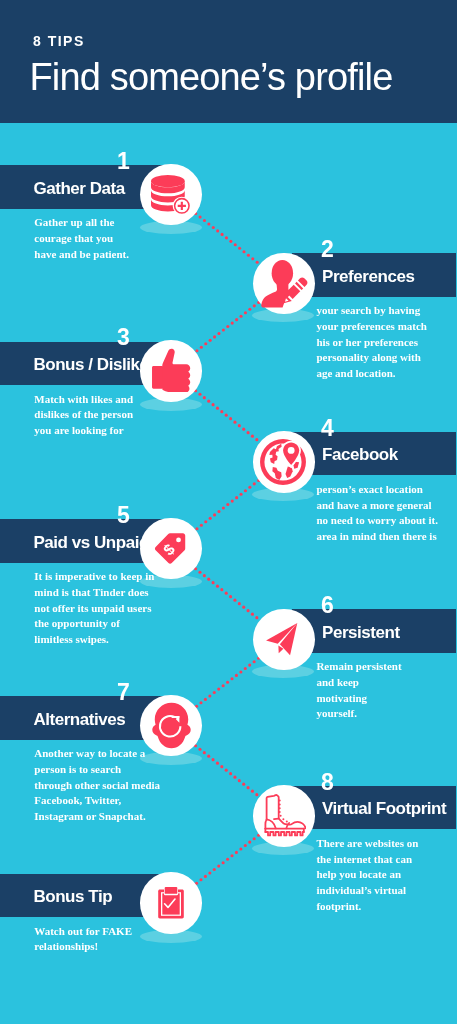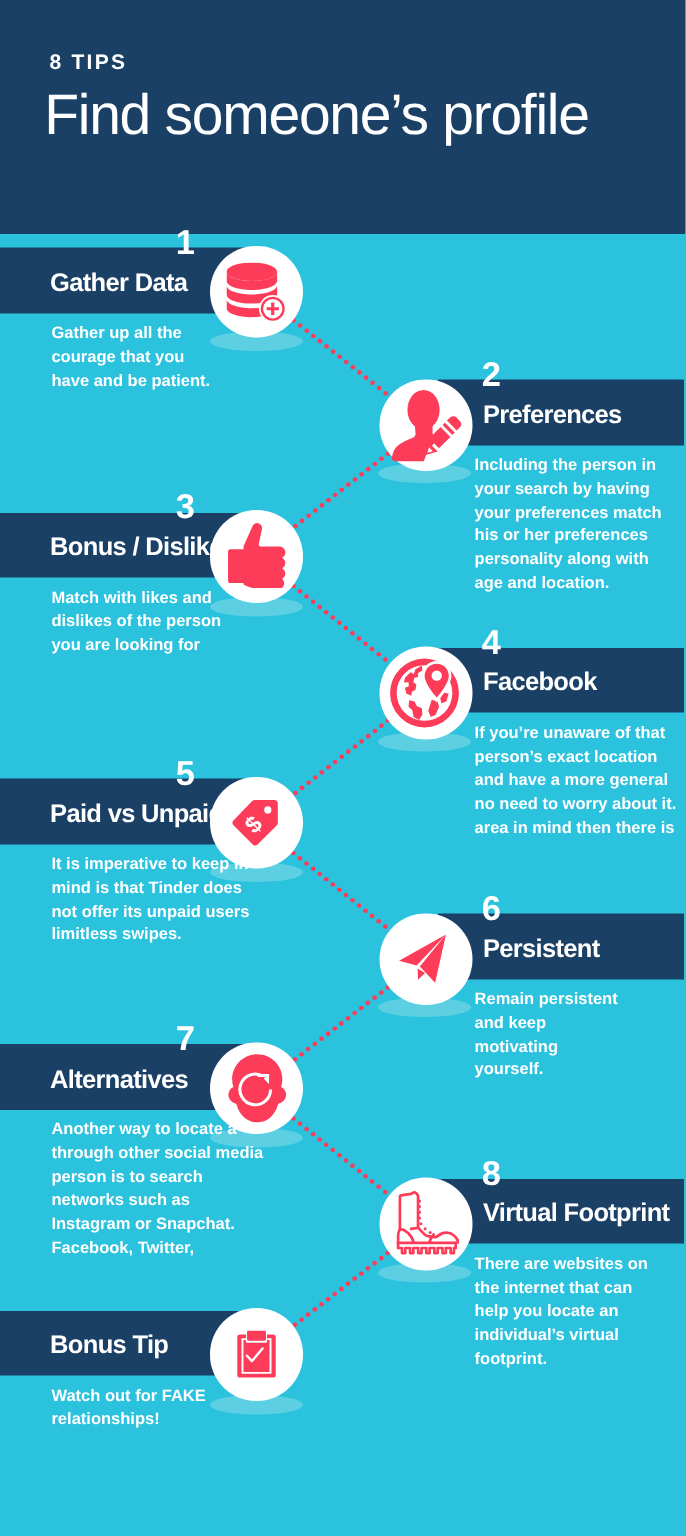--- a/index.html
+++ b/index.html
@@ -1,40 +1,40 @@
 <!DOCTYPE html>
 <html><head>
 <meta charset="utf-8">
 <style>
   html,body{margin:0;padding:0;}
   body{width:457px;height:1024px;overflow:hidden;background:#2BC2DE;
        font-family:"Liberation Sans",sans-serif;-webkit-font-smoothing:antialiased;}
   #page{position:relative;width:457px;height:1024px;overflow:hidden;background:#2BC2DE;}
 
-  .header{position:absolute;left:0;top:0;width:457px;height:156px;background:#1B4066;}
+  .header{position:absolute;left:0;top:0;width:457px;height:123px;background:#1B4066;}
   .kicker{position:absolute;left:33px;top:33px;font-size:14px;font-weight:bold;
           color:#fff;letter-spacing:1.5px;line-height:16px;}
   .h1{position:absolute;left:29.5px;top:56px;font-size:38px;font-weight:normal;color:#fff;
       letter-spacing:-0.85px;line-height:42px;white-space:nowrap;}
 
   .dots{position:absolute;left:0;top:0;width:457px;height:1024px;}
 
   .tip{position:absolute;left:0;top:0;width:457px;}
   .bar{position:absolute;height:43.5px;background:#1B4066;}
   .tip.left  .bar{left:0;width:176px;}
   .tip.right .bar{left:292px;width:164px;}
   .bartitle{position:absolute;font-size:17px;font-weight:bold;color:#fff;
             white-space:nowrap;line-height:16px;letter-spacing:-0.45px;}
   .tip.left  .bartitle{left:33.4px;top:15.5px;}
   .tip.right .bartitle{left:322px;top:15.5px;}
   .num{position:absolute;font-size:23px;font-weight:bold;color:#fff;line-height:24px;}
   .tip.left  .num{left:108px;top:-16.4px;width:31px;text-align:center;}
   .tip.right .num{left:312px;top:-15.8px;width:31px;text-align:center;}
   .body{position:absolute;font-size:11px;font-weight:bold;color:#fff;}
-  .body .ln{display:block;line-height:15.75px;white-space:nowrap;}
+  .body .ln{display:block;line-height:15.75px;white-space:nowrap;font-family:Liberation Serif, serif;}
   .tip.left  .body{left:34.3px;top:50px;}
   .tip.right .body{left:316.4px;top:50px;}
 
   .shadow{position:absolute;width:62px;height:13px;border-radius:50%;background:#5CD0E2;}
   .tip.left  .shadow{left:140px;top:56px;}
   .tip.right .shadow{left:252px;top:56px;}
   .circle{position:absolute;width:61.5px;height:61.5px;border-radius:50%;background:#fff;
           display:flex;align-items:center;justify-content:center;}
   .tip.left  .circle{left:140.4px;top:-1.2px;}
   .tip.right .circle{left:253.2px;top:-0.5px;}
@@ -206,21 +206,20 @@
 <ellipse cx="22.4" cy="13.6" rx="10.3" ry="12.7" fill="#FC3C58"></ellipse>
 <path fill="#FC3C58" d="M16.6 21.4h11.6v7.1c0 1.1 0.7 2.1 1.7 2.5l2.4 1.0-6.5 6.5c-0.4 0.4-0.7 1.0-0.9 1.6L22.6 46.6H4.2c-1.3 0-2.3-1.2-2.1-2.5 0.6-3.7 2.0-6.3 4.3-8.0 2.4-1.7 6.1-3.3 9.2-4.6 1.0-0.4 1.7-1.4 1.7-2.5z"></path>
 <path fill="#FC3C58" d="M43.5 18.5c-1.1-1.1-3.0-1.1-4.1 0l-2.0 2.0 6.3 6.3 2.0-2.0c1.1-1.1 1.1-3.0 0-4.1l-2.2-2.2z"></path>
 <path fill="#FC3C58" d="M36.1 21.9l-1.5 1.5 6.3 6.3 1.5-1.5z"></path>
 <path fill="#FC3C58" d="M33.3 24.7L26.0 32.0l6.3 6.3 7.3-7.3z"></path>
 <path fill="#FC3C58" d="M24.9 33.8l-2.2 7.8c-0.2 0.6 0.4 1.2 1.0 1.0l7.8-2.2z"></path>
 <path fill="#fff" d="M25.9 37.6l-1.0 3.5 3.5-1.0z"></path>
 </svg>
     </div>
     <div class="body">
-        <span class="ln">Including the person in</span>
         <span class="ln">your search by having</span>
         <span class="ln">your preferences match</span>
         <span class="ln">his or her preferences</span>
         <span class="ln">personality along with</span>
         <span class="ln">age and location.</span>
       </div>
   </div>
 
   <div class="tip left" style="top:341.5px">
     <div class="bar"></div>
@@ -253,21 +252,20 @@
 <path d="M13.2 27.7l3.5 0.7 1.3 2.9 3.3 1.5 0.4 3.9-2.2 3.6-3.4-2.0-1.0-4.4-2.3-2.1z"></path>
 <path d="M27.6 27.3l3.8 1.2 0.9 3.4-2.3 5.1-3.0 1.4-1.6-4.0 1.1-3.6z"></path>
 <path d="M34.6 22.7l3.8 0.6-1.4 5.2-3.2 1.0-0.8-3.4z"></path>
 </g>
 <path fill="#fff" d="M30.8 2.6c-5.2 0-9.4 4.2-9.4 9.4 0 2.8 1.7 6.3 3.7 9.4 2.0 3.2 4.1 5.7 4.6 6.3l1.1 1.3 1.1-1.3c0.5-0.6 2.6-3.1 4.6-6.3 2.0-3.1 3.7-6.6 3.7-9.4 0-5.2-4.2-9.4-9.4-9.4z"></path>
 <path fill="#FC3C58" d="M30.8 4.3c-4.3 0-7.7 3.5-7.7 7.7 0 5.5 7.7 13.9 7.7 13.9s7.7-8.4 7.7-13.9c0-4.2-3.4-7.7-7.7-7.7z"></path>
 <circle cx="30.8" cy="11.9" r="3.3" fill="#fff"></circle>
 </svg>
     </div>
     <div class="body">
-        <span class="ln">If you’re unaware of that</span>
         <span class="ln">person’s exact location</span>
         <span class="ln">and have a more general</span>
         <span class="ln">no need to worry about it.</span>
         <span class="ln">area in mind then there is</span>
       </div>
   </div>
 
   <div class="tip left" style="top:519px">
     <div class="bar"></div>
     <div class="num">5</div>
@@ -279,20 +277,21 @@
 <circle cx="24.4" cy="7.6" r="2.3" fill="#fff"></circle>
 <g transform="rotate(-45 15.4 17.0)">
 <text x="15.4" y="22.0" fill="#fff" font-family="Liberation Sans, sans-serif" font-size="15" font-weight="bold" text-anchor="middle">$</text>
 </g>
 </svg>
     </div>
     <div class="body">
         <span class="ln">It is imperative to keep in</span>
         <span class="ln">mind is that Tinder does</span>
         <span class="ln">not offer its unpaid users</span>
+        <span class="ln">the opportunity of</span>
         <span class="ln">limitless swipes.</span>
       </div>
   </div>
 
   <div class="tip right" style="top:609px">
     <div class="bar"></div>
     <div class="num">6</div>
     <div class="bartitle">Persistent</div>
     <div class="shadow"></div>
     <div class="circle">
@@ -318,25 +317,24 @@
     <div class="circle">
       <svg viewBox="0 0 40 46" width="39" height="45" style="transform:scale(1.06)">
 <path fill="#FC3C58" d="M20 1.0C11.0 1.0 3.8 8.2 3.8 17.2c0 1.7 0.3 3.4 0.8 5.0-1.9 0.9-3.2 2.8-3.2 5.0 0 2.6 1.8 4.8 4.2 5.4 0.5 0.1 0.9 0.5 1.1 1.0C8.6 40.6 13.8 45.0 20 45.0s11.4-4.4 13.3-11.4c0.2-0.5 0.6-0.9 1.1-1.0 2.4-0.6 4.2-2.8 4.2-5.4 0-2.2-1.3-4.1-3.2-5.0 0.5-1.6 0.8-3.3 0.8-5.0C36.2 8.2 29.0 1.0 20 1.0z"></path>
 <path fill="none" stroke="#fff" stroke-width="2.0" stroke-linecap="butt" d="M28.6 23.8A9.9 9.9 0 1 1 22.9 14.8"></path>
 <path fill="#fff" d="M20.2 13.8h7.4v2.0h-7.4z"></path>
 <path fill="#fff" d="M25.9 13.8h1.7v6.5l-3.3-3.3z"></path>
 </svg>
     </div>
     <div class="body">
         <span class="ln">Another way to locate a</span>
+        <span class="ln">person is to search</span>
         <span class="ln">through other social media</span>
-        <span class="ln">person is to search</span>
-        <span class="ln">networks such as</span>
+        <span class="ln">Facebook, Twitter,</span>
         <span class="ln">Instagram or Snapchat.</span>
-        <span class="ln">Facebook, Twitter,</span>
       </div>
   </div>
 
   <div class="tip right" style="top:785.8px">
     <div class="bar"></div>
     <div class="num">8</div>
     <div class="bartitle">Virtual Footprint</div>
     <div class="shadow"></div>
     <div class="circle">
       <svg viewBox="0 0 44 44" width="44" height="44">

